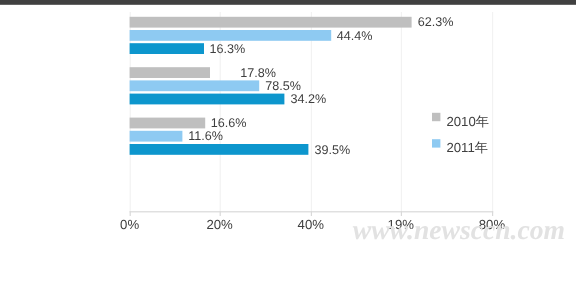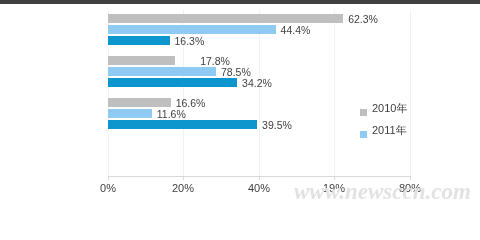--- a/index.html
+++ b/index.html
@@ -103,21 +103,21 @@
 
   
   .legend {
     position: absolute;
     left: 360px;
     top: 90px;
     width: 110px;
   }
   .legend-item {
     display: flex;
-    align-items: flex-end;
+    align-items: flex-start;
     height: 22px;
     font-size: 11px;
     color: #3f3f3f;
     white-space: nowrap;
   }
   .legend-swatch {
     width: 7px;
     height: 7px;
     margin-right: 5px;
     flex: 0 0 auto;

